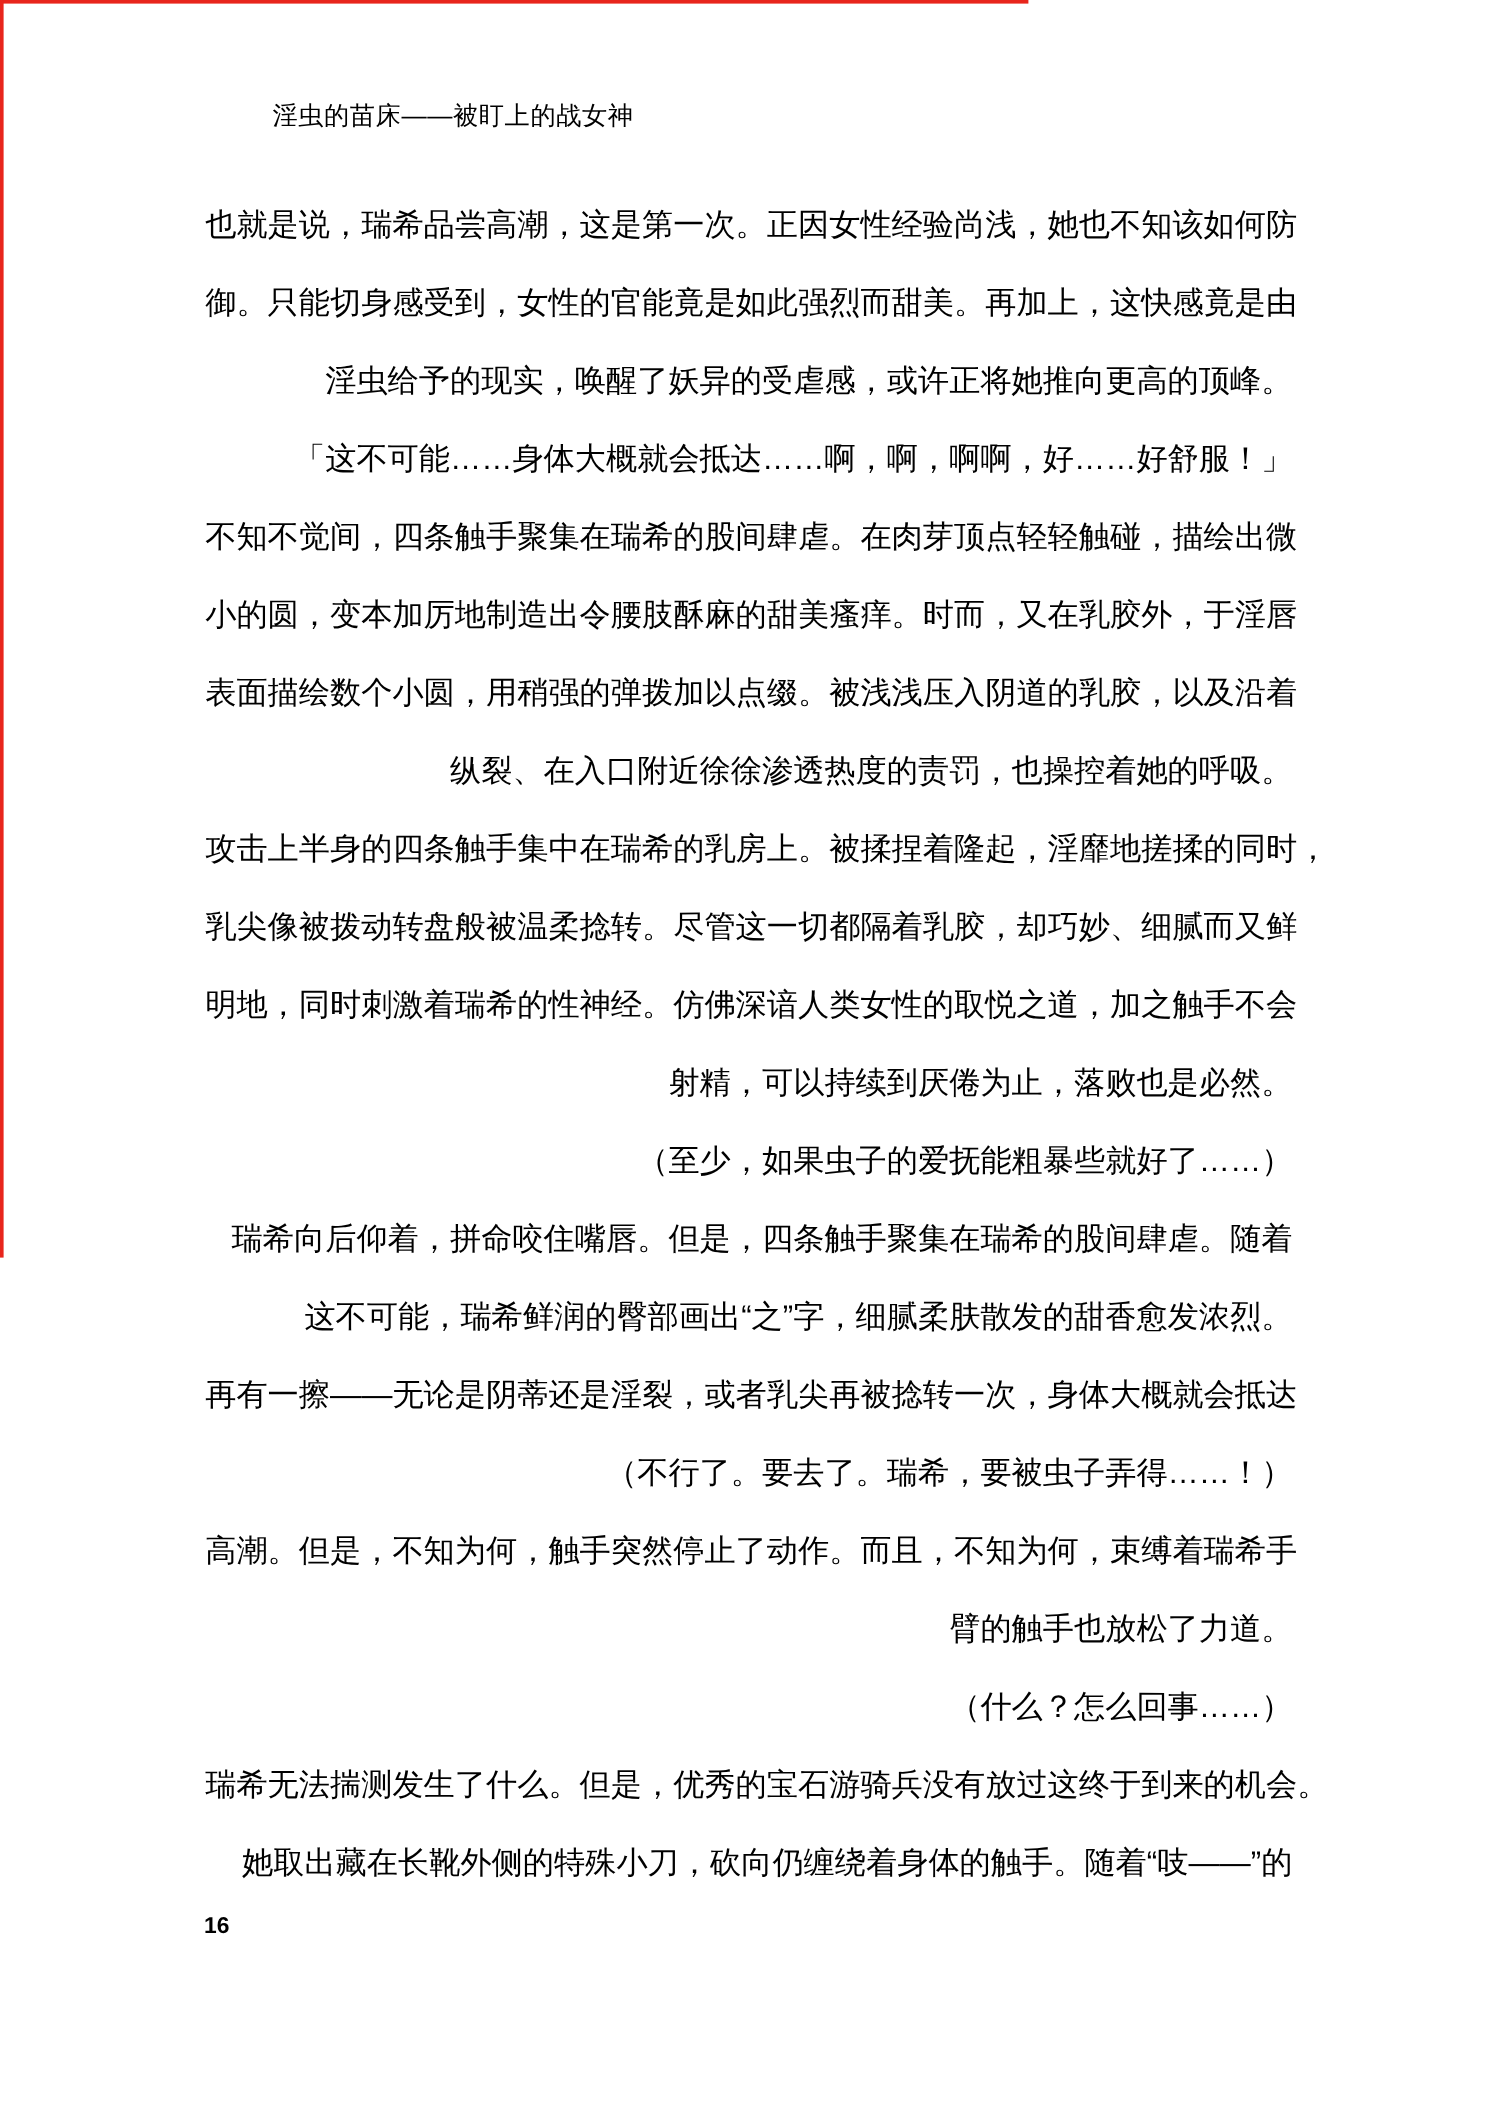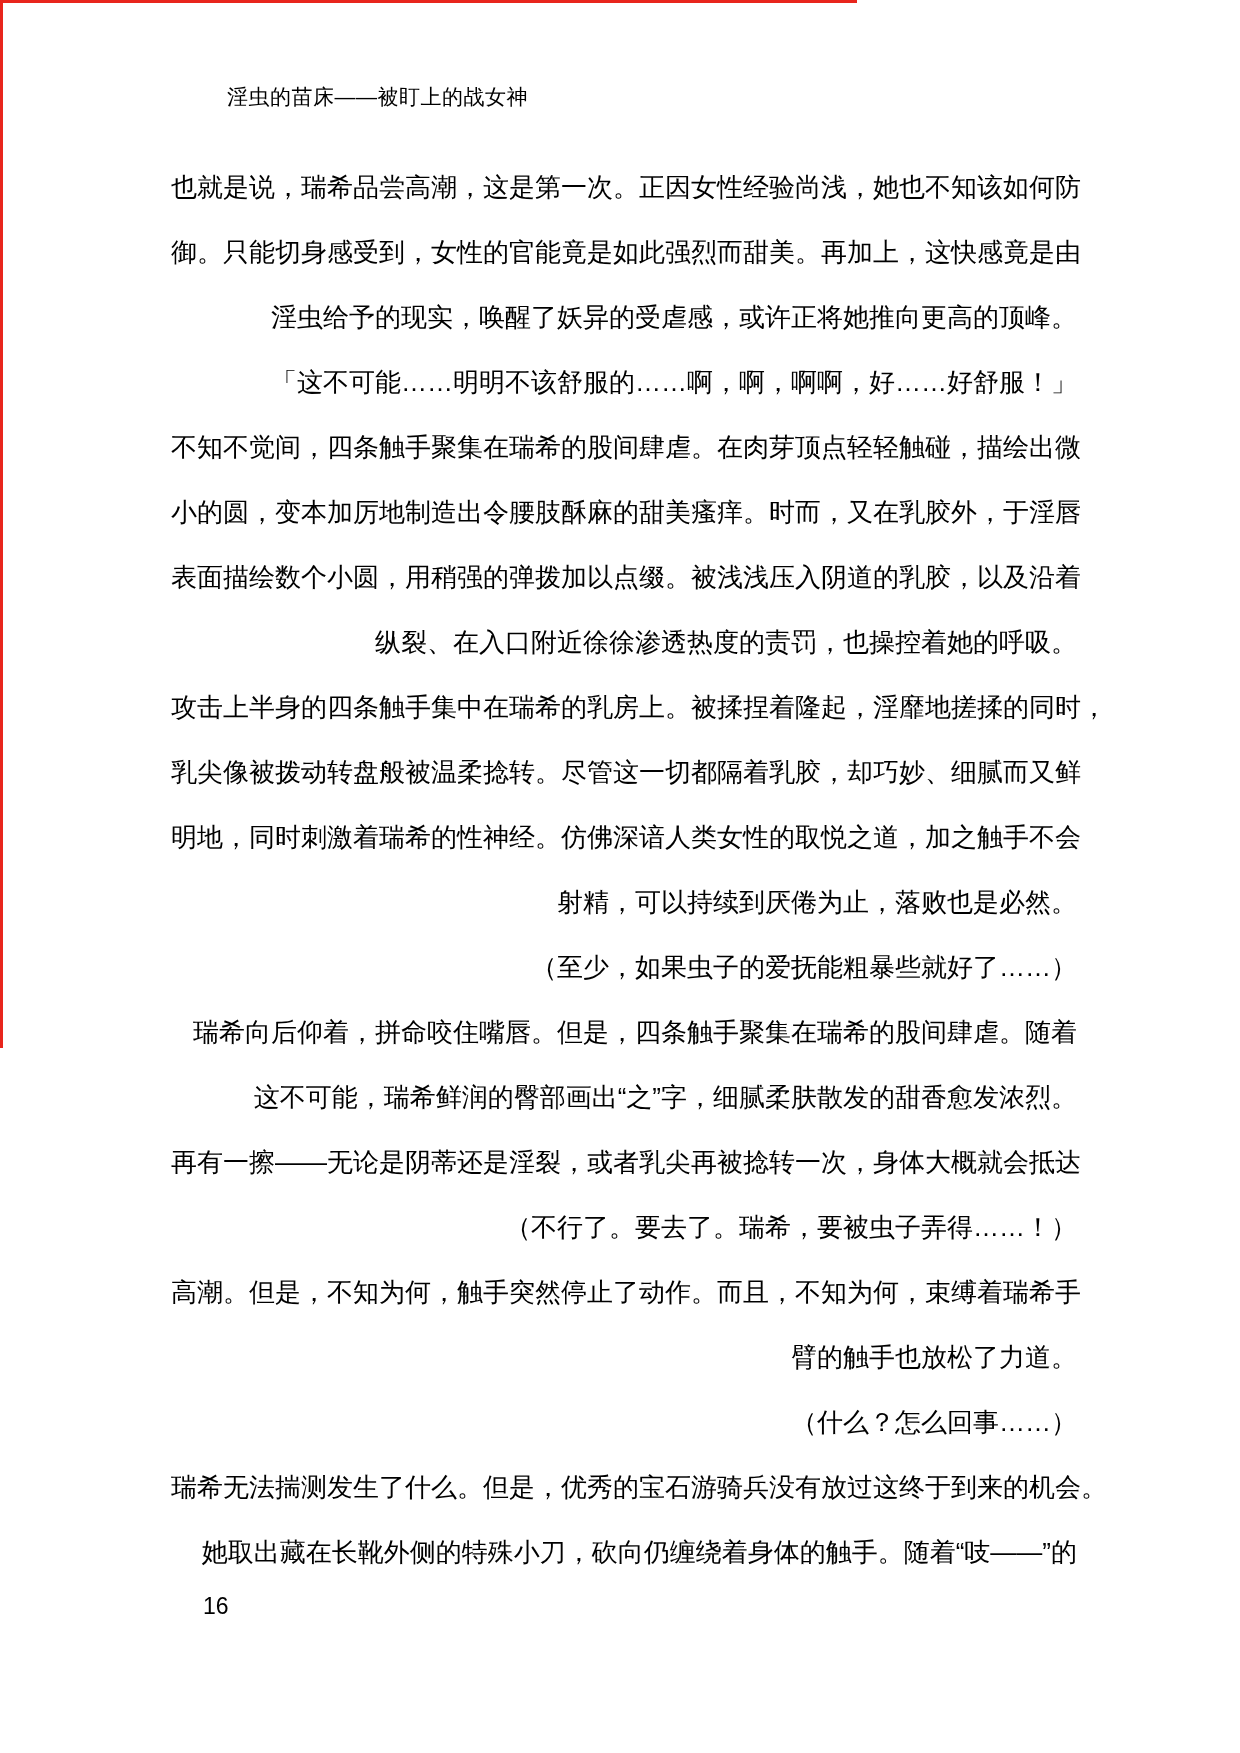--- a/index.html
+++ b/index.html
@@ -46,42 +46,42 @@
   }
   .text-line {
     height: 65px;
     white-space: nowrap;
     overflow: visible;
     text-align: right;
   }
 
   .page-number {
     position: absolute;
-    left: 203px; top: 1594px;
-    font-size: 23px;
+    left: 170px; top: 1594px;
+    font-size: 19px;
     line-height: 24px;
-    font-weight: 400;
+    font-weight: 700;
     color: #000000;
   }
 </style>
 </head>
 <body>
 
 <div class="page">
 
   <div class="edge-mark-top"></div>
   <div class="edge-mark-left"></div>
 
   <div class="page-header">淫虫的苗床——被盯上的战女神</div>
 
   <div class="body-text">
       <div class="text-line">也就是说，瑞希品尝高潮，这是第一次。正因女性经验尚浅，她也不知该如何防</div>
       <div class="text-line">御。只能切身感受到，女性的官能竟是如此强烈而甜美。再加上，这快感竟是由</div>
       <div class="text-line">淫虫给予的现实，唤醒了妖异的受虐感，或许正将她推向更高的顶峰。</div>
-      <div class="text-line">「这不可能……明明不该舒服的……啊，啊，啊啊，好……好舒服！」</div>
+      <div class="text-line">「这不可能……身体大概就会抵达……啊，啊，啊啊，好……好舒服！」</div>
       <div class="text-line">不知不觉间，四条触手聚集在瑞希的股间肆虐。在肉芽顶点轻轻触碰，描绘出微</div>
       <div class="text-line">小的圆，变本加厉地制造出令腰肢酥麻的甜美瘙痒。时而，又在乳胶外，于淫唇</div>
       <div class="text-line">表面描绘数个小圆，用稍强的弹拨加以点缀。被浅浅压入阴道的乳胶，以及沿着</div>
       <div class="text-line">纵裂、在入口附近徐徐渗透热度的责罚，也操控着她的呼吸。</div>
       <div class="text-line">攻击上半身的四条触手集中在瑞希的乳房上。被揉捏着隆起，淫靡地搓揉的同时，</div>
       <div class="text-line">乳尖像被拨动转盘般被温柔捻转。尽管这一切都隔着乳胶，却巧妙、细腻而又鲜</div>
       <div class="text-line">明地，同时刺激着瑞希的性神经。仿佛深谙人类女性的取悦之道，加之触手不会</div>
       <div class="text-line">射精，可以持续到厌倦为止，落败也是必然。</div>
       <div class="text-line">（至少，如果虫子的爱抚能粗暴些就好了……）</div>
       <div class="text-line">瑞希向后仰着，拼命咬住嘴唇。但是，四条触手聚集在瑞希的股间肆虐。随着</div>

